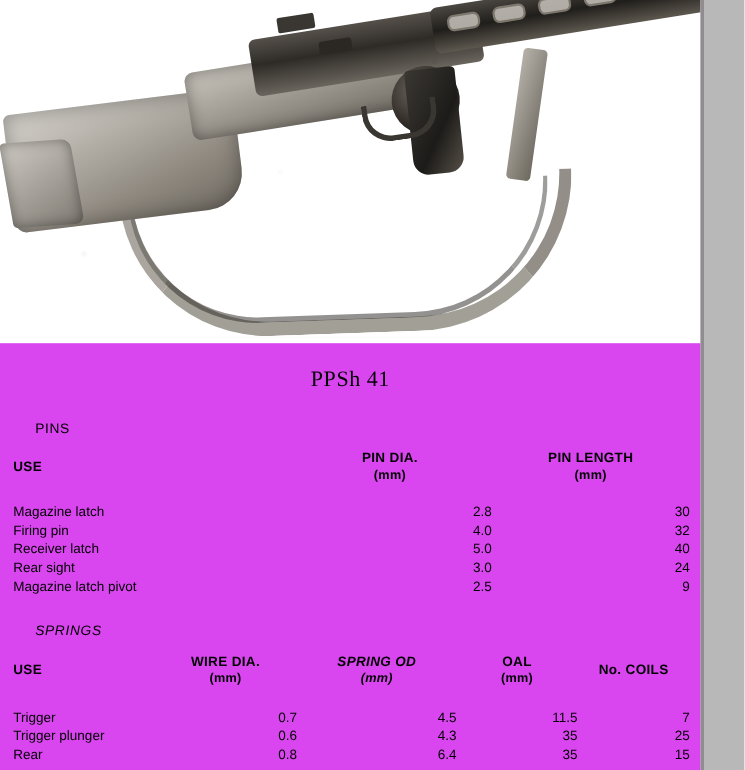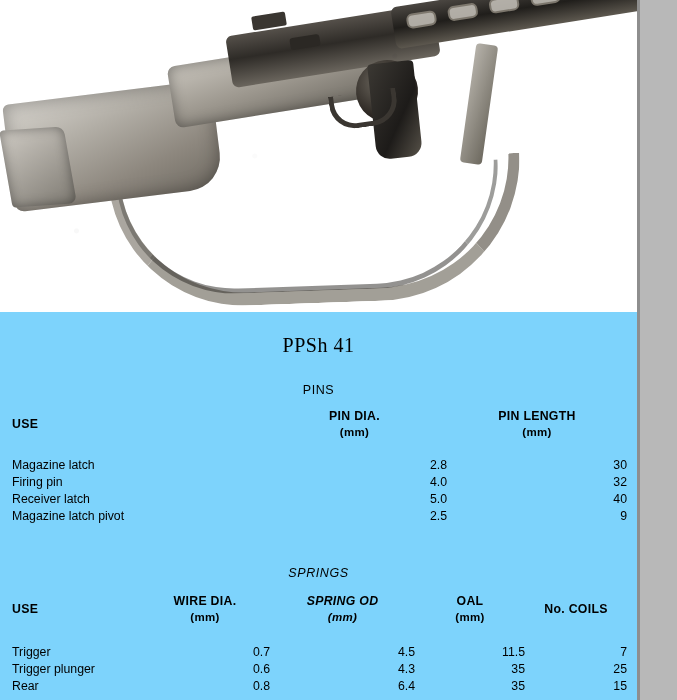--- a/index.html
+++ b/index.html
@@ -20,21 +20,21 @@
     height: 700px;
     background: #ffffff;
     overflow: hidden;
   }
   
   .sheet {
     position: absolute;
     left: 0; top: 0;
     width: 637px;
     height: 700px;
-    background: #7dd3fc;
+    background: #d946ef;
     overflow: hidden;
   }
   .scan-gutter {
     position: absolute;
     left: 637px; top: 0;
     width: 40px;
     height: 700px;
     background: #b8b8b8;
   }
   .scan-gutter-edge {
@@ -195,23 +195,23 @@
     width: 637px;
     text-align: center;
     font-size: 20px;
     font-family: "Liberation Serif", serif;
     letter-spacing: .5px;
   }
 
   .section-head {
     position: absolute;
     width: 637px;
-    text-align: center;
     font-size: 12.5px;
     letter-spacing: .6px;
+    padding-left: 32px;
   }
   #pins-head { top: 383px; left: 0; }
   #springs-head { top: 566px; left: 0; font-style: italic; }
 
   table.spec {
     position: absolute;
     border-collapse: collapse;
     font-size: 12.3px;
   }
   table.spec th {
@@ -320,20 +320,25 @@
           <td class="c-left">Firing pin</td>
           <td class="c-ctr">4.0</td>
           <td class="c-ctr">32</td>
         </tr>
         <tr>
           <td class="c-left">Receiver latch</td>
           <td class="c-ctr">5.0</td>
           <td class="c-ctr">40</td>
         </tr>
         <tr>
+          <td class="c-left">Rear sight</td>
+          <td class="c-ctr">3.0</td>
+          <td class="c-ctr">24</td>
+        </tr>
+        <tr>
           <td class="c-left">Magazine latch pivot</td>
           <td class="c-ctr">2.5</td>
           <td class="c-ctr">9</td>
         </tr>
       </tbody>
     </table>
 
     <div class="section-head" id="springs-head">SPRINGS</div>
 
     <table class="spec" id="springs-table">

